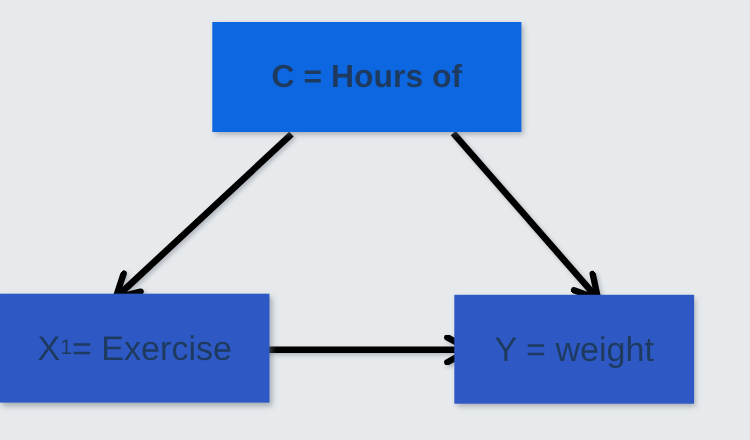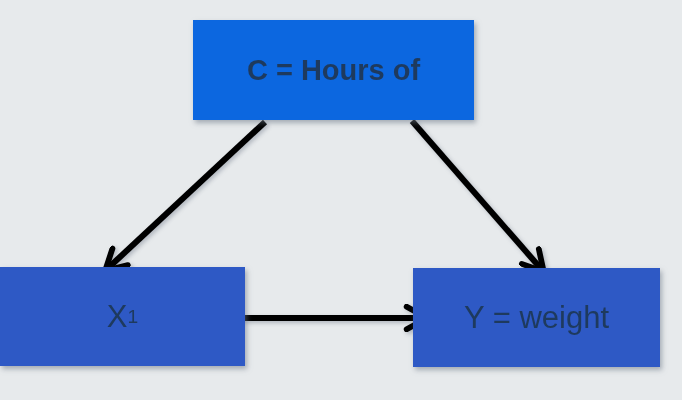--- a/index.html
+++ b/index.html
@@ -48,21 +48,21 @@
     top: 267px;
     width: 245px;
     height: 99px;
     background: #2e59c5;
     font-size: 31px;
     flex-direction: row;
   }
   .node-outcome {
     left: 413px;
     top: 268px;
-    width: 247px;
+    width: 218px;
     height: 99px;
     background: #2e59c5;
     font-size: 31px;
     flex-direction: row;
   }
   .node-exposure sub {
     font-size: 0.62em;
     line-height: 0;
     vertical-align: -0.25em;
   }
@@ -83,19 +83,20 @@
     <line x1="231" y1="318" x2="426" y2="318" stroke="#000000" stroke-width="6" marker-end="url(#openArrow)"></line>
   </svg>
 
   <div class="node node-confounder">
     <span>C = Hours of</span>
   </div>
 
   <div class="node node-exposure">
     <span>X</span>
       <sub>1</sub>
+      <span>= Exercise</span>
   </div>
 
   <div class="node node-outcome">
     <span>Y = weight</span>
   </div>
 
 </div>
 
 </body></html>

